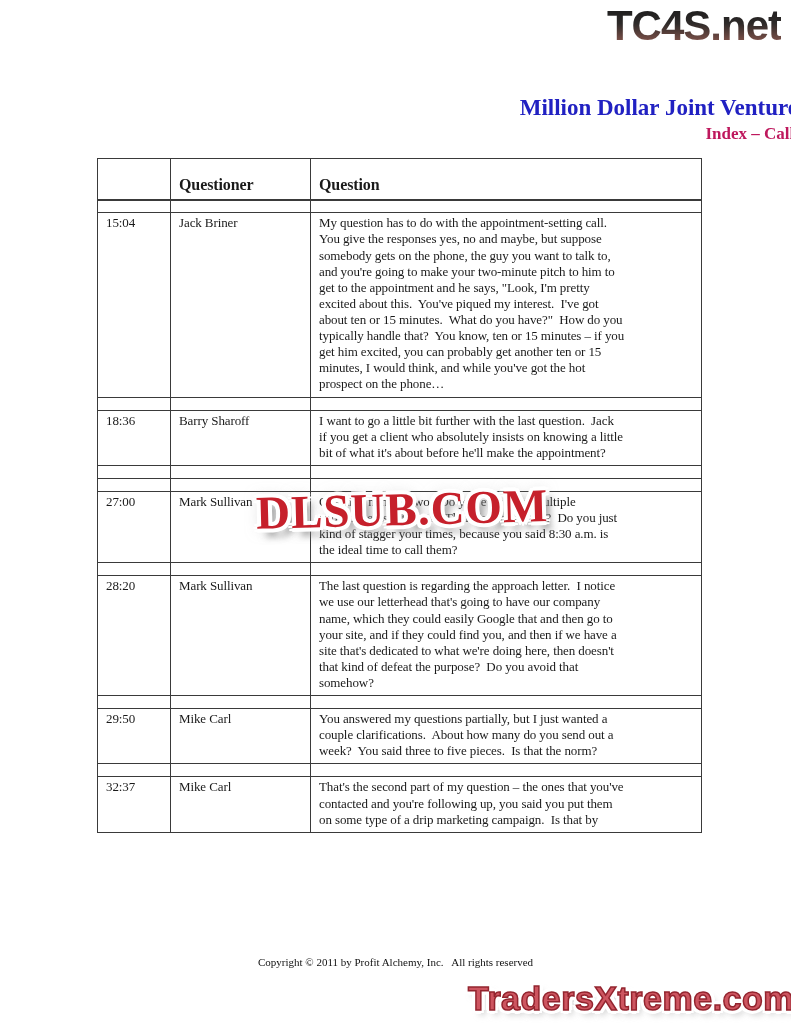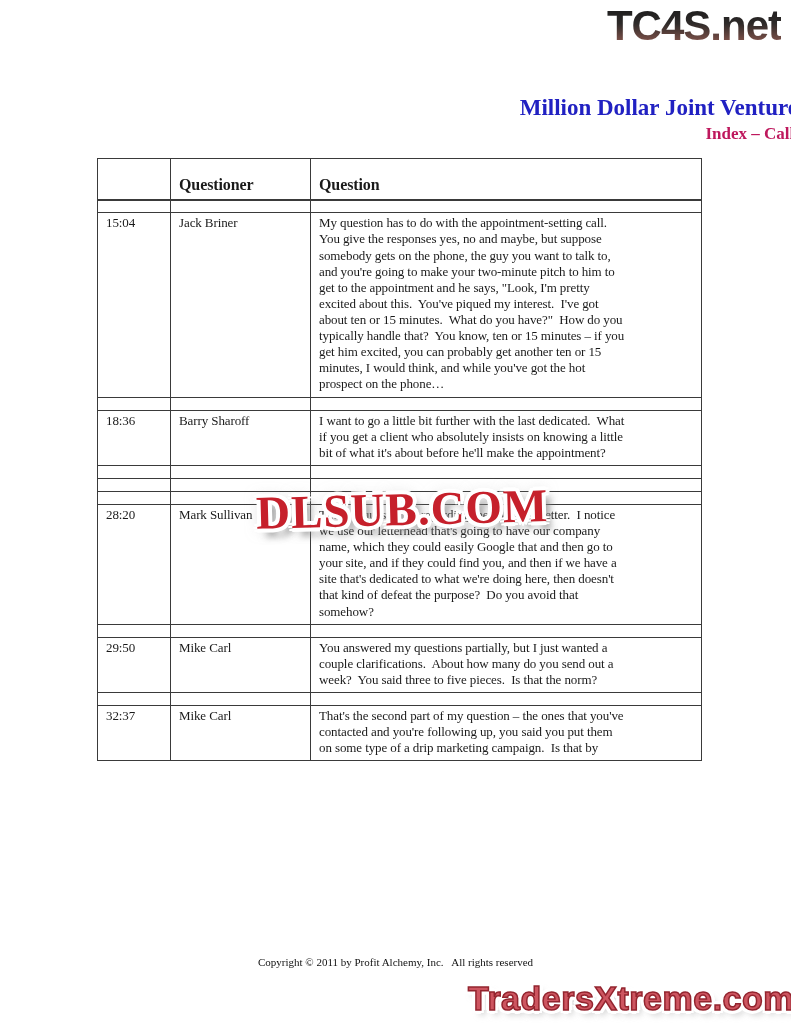--- a/index.html
+++ b/index.html
@@ -133,36 +133,44 @@
     </tr>
     <tr class="spacer">
           <td></td>
           <td></td>
           <td></td>
         </tr>
 
     <tr>
       <td>18:36</td>
       <td>Barry Sharoff</td>
-      <td class="q-cell">I want to go a little bit further with the last dedicated.  What
+      <td class="q-cell">I want to go a little bit further with the last question.  Jack
 if you get a client who absolutely insists on knowing a little
 bit of what it's about before he'll make the appointment?</td>
     </tr>
     <tr class="spacer">
           <td></td>
           <td></td>
           <td></td>
         </tr>
 
     <tr class="spacer">
           <td></td>
           <td></td>
           <td></td>
         </tr>
 
+    <tr>
+      <td>27:00</td>
+      <td>Mark Sullivan</td>
+      <td class="q-cell">Question number two:  Do you ever have multiple
+appointments set for the Thursday follow up?  Do you just
+kind of stagger your times, because you said 8:30 a.m. is
+the ideal time to call them?</td>
+    </tr>
     <tr class="spacer">
           <td></td>
           <td></td>
           <td></td>
         </tr>
 
     <tr>
       <td>28:20</td>
       <td>Mark Sullivan</td>
       <td class="q-cell">The last question is regarding the approach letter.  I notice

